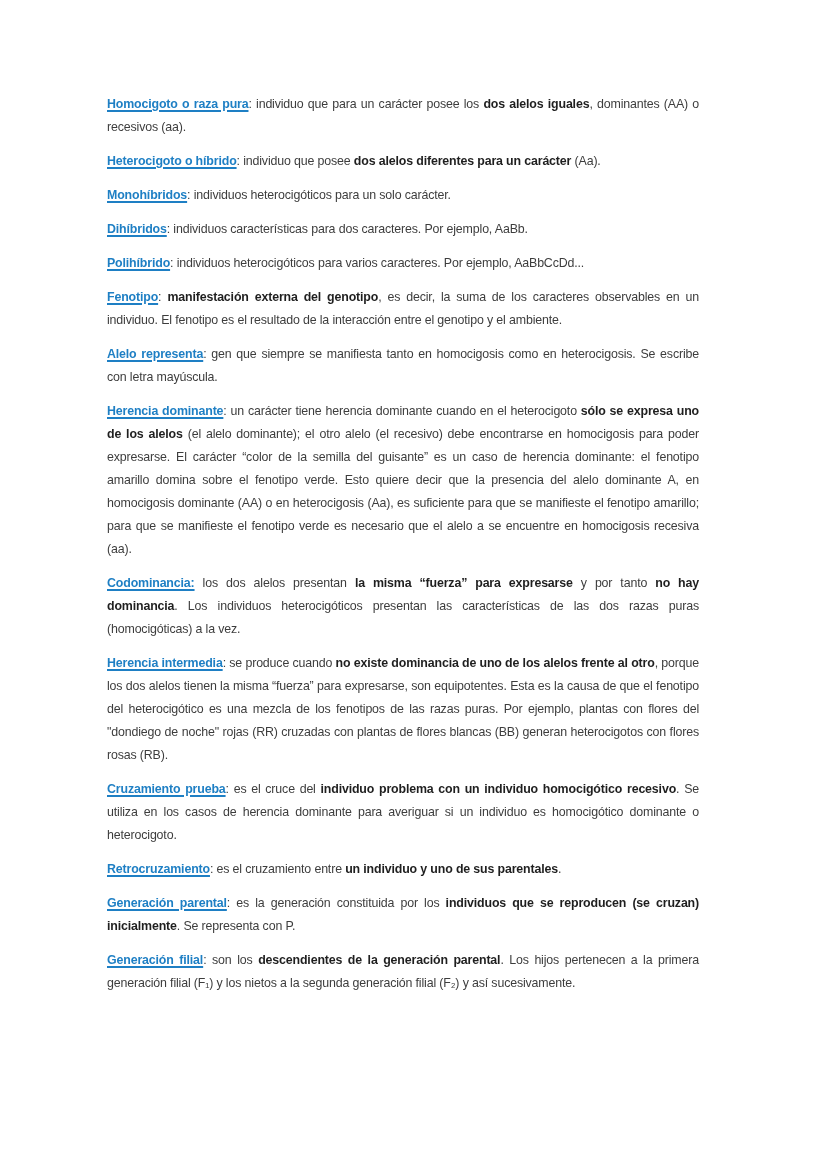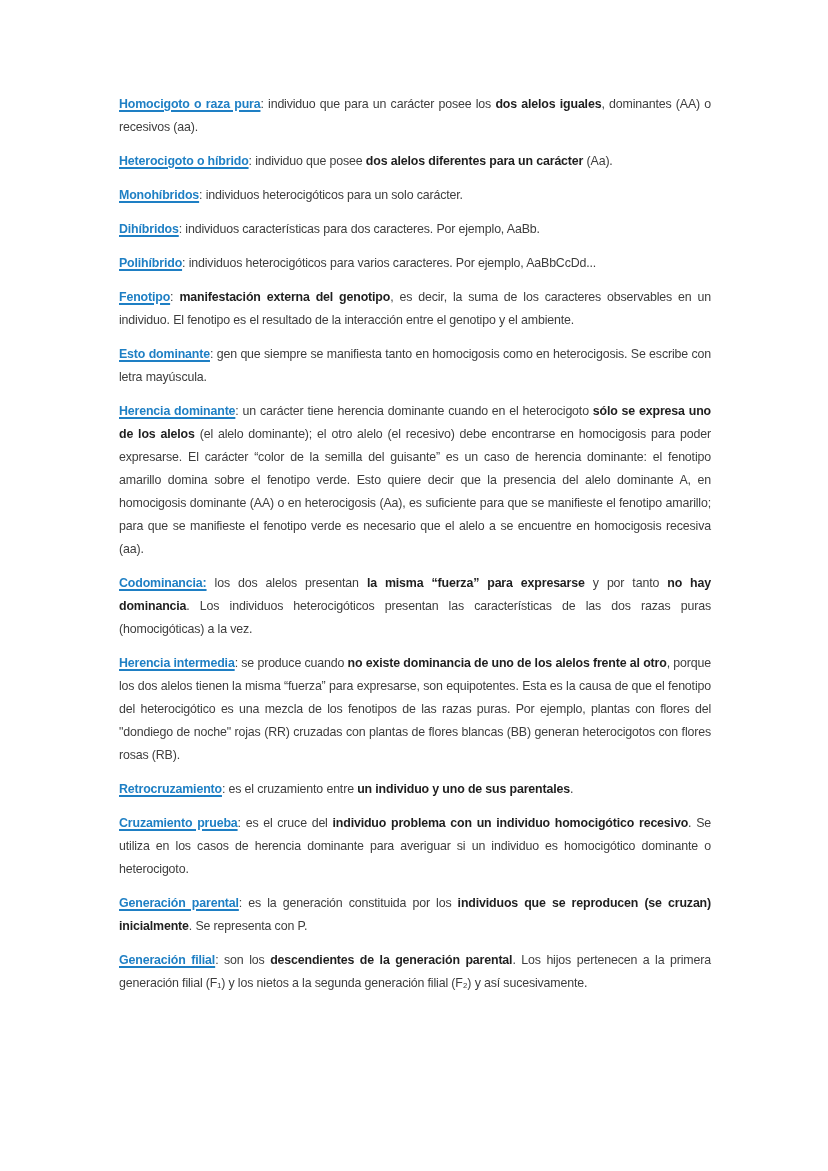--- a/index.html
+++ b/index.html
@@ -9,21 +9,21 @@
   }
   .page {
     position: relative;
     width: 828px;
     height: 1171px;
     background: #ffffff;
     overflow: hidden;
   }
   .content {
     position: absolute;
-    left: 119px;
+    left: 107px;
     top: 93px;
     width: 592px;
   }
   .para {
     font-family: "Liberation Sans", "DejaVu Sans", sans-serif;
     font-size: 12.4px;
     line-height: 23px;
     letter-spacing: -0.15px;
     color: #3d3d3d;
     text-align: justify;
@@ -54,30 +54,30 @@
 
   <p class="para"><span class="term">Monohíbridos</span><span><span class="seg">: individuos heterocigóticos para un solo carácter.</span></span></p>
 
   <p class="para"><span class="term">Dihíbridos</span><span><span class="seg">: individuos características para dos caracteres. Por ejemplo, AaBb.</span></span></p>
 
   <p class="para"><span class="term">Polihíbrido</span><span><span class="seg">: individuos heterocigóticos para varios caracteres. Por ejemplo, AaBbCcDd...</span></span></p>
 
 
   <p class="para"><span class="term">Fenotipo</span><span><span class="seg">: </span><span class="seg bold">manifestación externa del genotipo</span><span class="seg">, es decir, la suma de los caracteres observables en un individuo. El fenotipo es el resultado de la interacción entre el genotipo y el ambiente.</span></span></p>
 
-  <p class="para"><span class="term">Esto dominante</span><span><span class="seg">: gen que siempre se manifiesta tanto en homocigosis como en heterocigosis. Se escribe con letra mayúscula.</span></span></p>
+  <p class="para"><span class="term">Alelo representa</span><span><span class="seg">: gen que siempre se manifiesta tanto en homocigosis como en heterocigosis. Se escribe con letra mayúscula.</span></span></p>
 
 
   <p class="para"><span class="term">Herencia dominante</span><span><span class="seg">: un carácter tiene herencia dominante cuando en el heterocigoto </span><span class="seg bold">sólo se expresa uno de los alelos</span><span class="seg"> (el alelo dominante); el otro alelo (el recesivo) debe encontrarse en homocigosis para poder expresarse. El carácter “color de la semilla del guisante” es un caso de herencia dominante: el fenotipo amarillo domina sobre el fenotipo verde. Esto quiere decir que la presencia del alelo dominante A, en homocigosis dominante (AA) o en heterocigosis (Aa), es suficiente para que se manifieste el fenotipo amarillo; para que se manifieste el fenotipo verde es necesario que el alelo a se encuentre en homocigosis recesiva (aa).</span></span></p>
 
   <p class="para"><span class="term">Codominancia:</span><span><span class="seg"> los dos alelos presentan </span><span class="seg bold">la misma “fuerza” para expresarse</span><span class="seg"> y por tanto </span><span class="seg bold">no hay dominancia</span><span class="seg">. Los individuos heterocigóticos presentan las características de las dos razas puras (homocigóticas) a la vez.</span></span></p>
 
   <p class="para"><span class="term">Herencia intermedia</span><span><span class="seg">: se produce cuando </span><span class="seg bold">no existe dominancia de uno de los alelos frente al otro</span><span class="seg">, porque los dos alelos tienen la misma “fuerza” para expresarse, son equipotentes. Esta es la causa de que el fenotipo del heterocigótico es una mezcla de los fenotipos de las razas puras. Por ejemplo, plantas con flores del "dondiego de noche" rojas (RR) cruzadas con plantas de flores blancas (BB) generan heterocigotos con flores rosas (RB).</span></span></p>
 
+  <p class="para"><span class="term">Cruzamiento prueba</span><span><span class="seg">: es el cruce del </span><span class="seg bold">individuo problema con un individuo homocigótico recesivo</span><span class="seg">. Se utiliza en los casos de herencia dominante para averiguar si un individuo es homocigótico dominante o heterocigoto.</span></span></p>
+
   <p class="para"><span class="term">Retrocruzamiento</span><span><span class="seg">: es el cruzamiento entre </span><span class="seg bold">un individuo y uno de sus parentales</span><span class="seg">.</span></span></p>
-
-  <p class="para"><span class="term">Cruzamiento prueba</span><span><span class="seg">: es el cruce del </span><span class="seg bold">individuo problema con un individuo homocigótico recesivo</span><span class="seg">. Se utiliza en los casos de herencia dominante para averiguar si un individuo es homocigótico dominante o heterocigoto.</span></span></p>
 
   <p class="para"><span class="term">Generación parental</span><span><span class="seg">: es la generación constituida por los </span><span class="seg bold">individuos que se reproducen (se cruzan) inicialmente</span><span class="seg">. Se representa con P.</span></span></p>
 
   <p class="para"><span class="term">Generación filial</span><span><span class="seg">: son los </span><span class="seg bold">descendientes de la generación parental</span><span class="seg">. Los hijos pertenecen a la primera generación filial (F₁) y los nietos a la segunda generación filial (F₂) y así sucesivamente.</span></span></p>
 </div>
 </div>
 
 </body></html>

